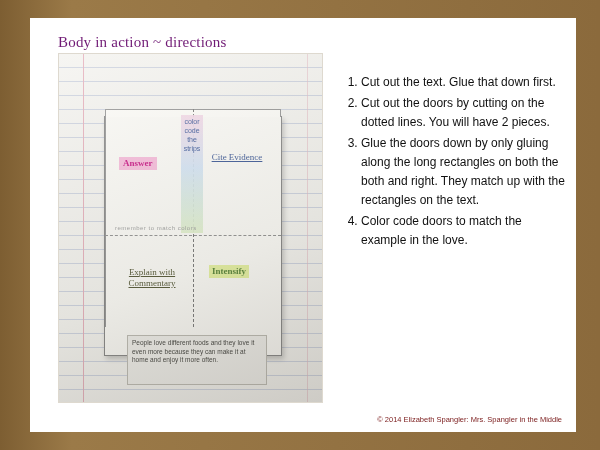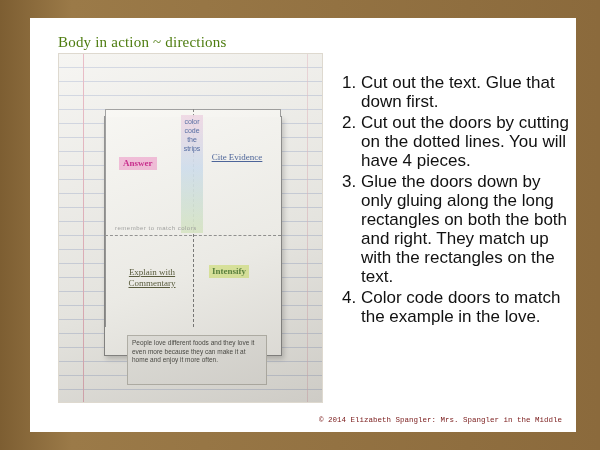--- a/index.html
+++ b/index.html
@@ -29,21 +29,21 @@
     height: 414px;
     background: #ffffff;
     box-sizing: border-box;
   }
   .slide-title {
     position: absolute;
     left: 28px;
     top: 16px;
     font-family: "Liberation Serif", serif;
     font-size: 15px;
-    color: #4d7c0f;
+    color: #701a75;
     letter-spacing: 0.2px;
   }
 
   
   .photo {
     position: absolute;
     left: 28px;
     top: 35px;
     width: 265px;
     height: 350px;
@@ -209,33 +209,33 @@
   
   .instructions {
     position: absolute;
     left: 305px;
     top: 55px;
     width: 235px;
   }
   ol.steps {
     margin: 0;
     padding-left: 26px;
-    font-size: 17px;
+    font-size: 12px;
     line-height: 19px;
     color: #111111;
   }
   ol.steps li {
     margin-bottom: 2px;
   }
 
   .footer {
     position: absolute;
     right: 14px;
     bottom: 8px;
-    font-family: Liberation Mono, monospace;
+    font-family: Liberation Sans, sans-serif;
     font-size: 7.5px;
     color: #7a1b1b;
   }
 </style>
 </head>
 <body>
 
 <div class="slide-frame">
   <div class="slide-inner">
 
@@ -261,21 +261,21 @@
 
         <div class="paragraph-box">People love different foods and they love it even more because they can make it at home and enjoy it more often.</div>
       </div>
 
       <div class="shade"></div>
     </div>
 
     <div class="instructions">
       <ol class="steps">
         <li>Cut out the text.  Glue that down first.</li>
-        <li>Cut out the doors by cutting on the dotted lines.  You will have 4 pieces.</li>
+        <li>Cut out the doors by cutting on the dotted lines.  You will have 2 pieces.</li>
         <li>Glue the doors down by only gluing along the long rectangles on both the both and right.  They match up with the rectangles on the text.</li>
         <li>Color code doors to match the example in the love.</li>
       </ol>
     </div>
 
     <div class="footer">© 2014 Elizabeth Spangler:  Mrs. Spangler in the Middle</div>
   </div>
 </div>
 
 </body></html>

